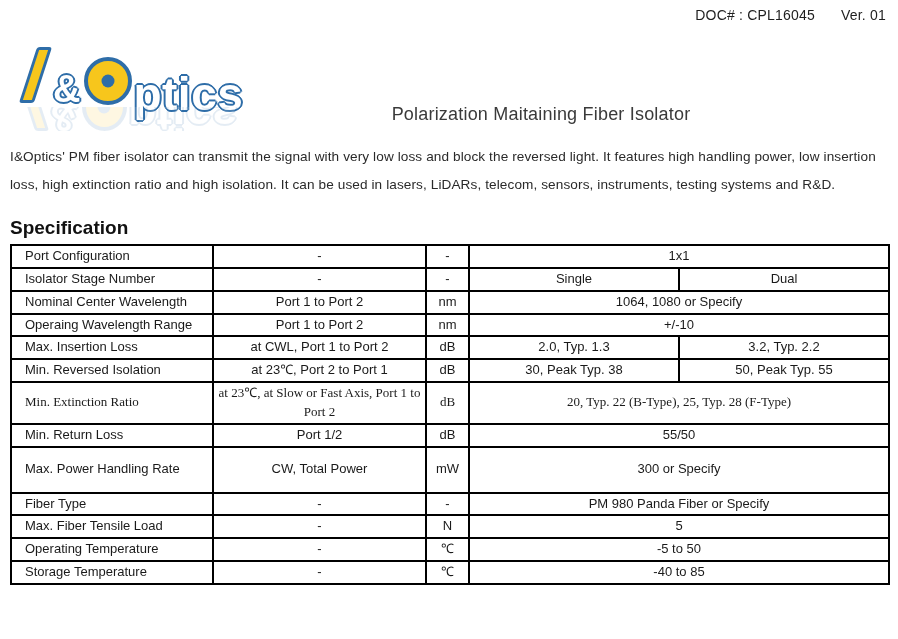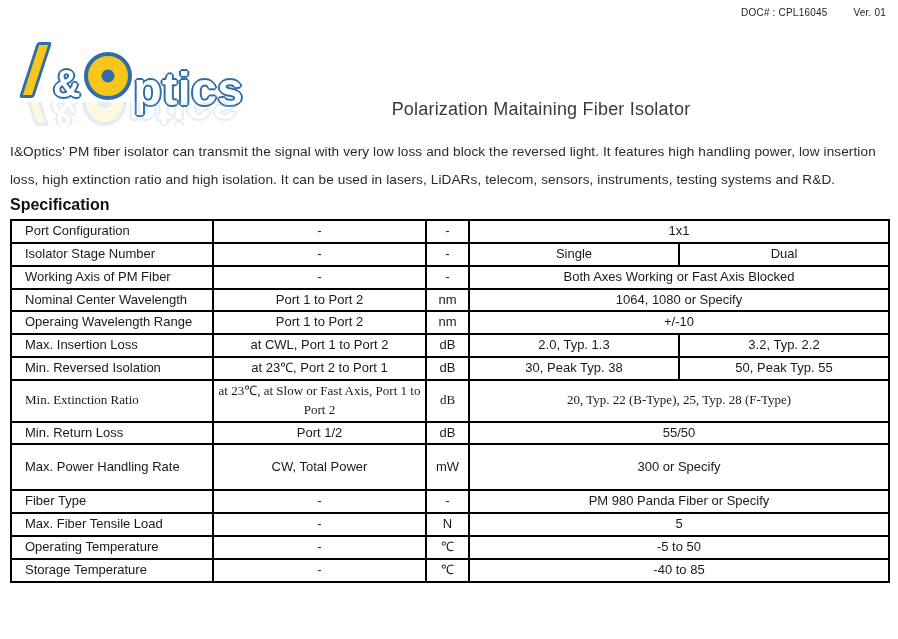--- a/index.html
+++ b/index.html
@@ -9,21 +9,21 @@
     font-family: "Liberation Sans", sans-serif;
     color: #1f1f1f;
     position: relative;
     overflow: hidden;
   }
   .page { padding: 7px 10px 0 10px; }
 
   
   .doc-line {
     text-align: right;
-    font-size: 10px;
+    font-size: 14px;
     color: #1f1f1f;
     padding-right: 2px;
   }
   .doc-line span { letter-spacing: 0.2px; }
   .doc-version { margin-left: 26px; }
 
   
   .header-row { display: flex; margin-top: 14px; height: 96px; }
   .logo-wrap { width: 240px; padding-left: 10px; position: relative; }
   .logo {
@@ -88,22 +88,22 @@
   .intro {
     margin-top: 10px;
     font-size: 13.6px;
     line-height: 28px;
     color: #2a2a2a;
     letter-spacing: 0.1px;
   }
 
   
   .section-title {
-    margin-top: 2px;
-    font-size: 16px;
+    margin-top: 18px;
+    font-size: 19px;
     font-weight: bold;
     color: #111;
   }
   table.spec {
     margin-top: 5px;
     border-collapse: collapse;
     width: 878px;
     table-layout: fixed;
     font-size: 13px;
     color: #1a1a1a;
@@ -182,26 +182,20 @@
       <td colspan="2">1x1</td>
     </tr>
     <tr>
       <td class="param">Isolator Stage Number</td>
       <td>-</td>
       <td>-</td>
       <td>Single</td>
       <td>Dual</td>
     </tr>
     <tr>
-      <td class="param">Working Axis of PM Fiber</td>
-      <td>-</td>
-      <td>-</td>
-      <td colspan="2">Both Axes Working or Fast Axis Blocked</td>
-    </tr>
-    <tr>
       <td class="param">Nominal Center Wavelength</td>
       <td>Port 1 to Port 2</td>
       <td>nm</td>
       <td colspan="2">1064, 1080 or Specify</td>
     </tr>
     <tr>
       <td class="param">Operaing Wavelength Range</td>
       <td>Port 1 to Port 2</td>
       <td>nm</td>
       <td colspan="2">+/-10</td>

